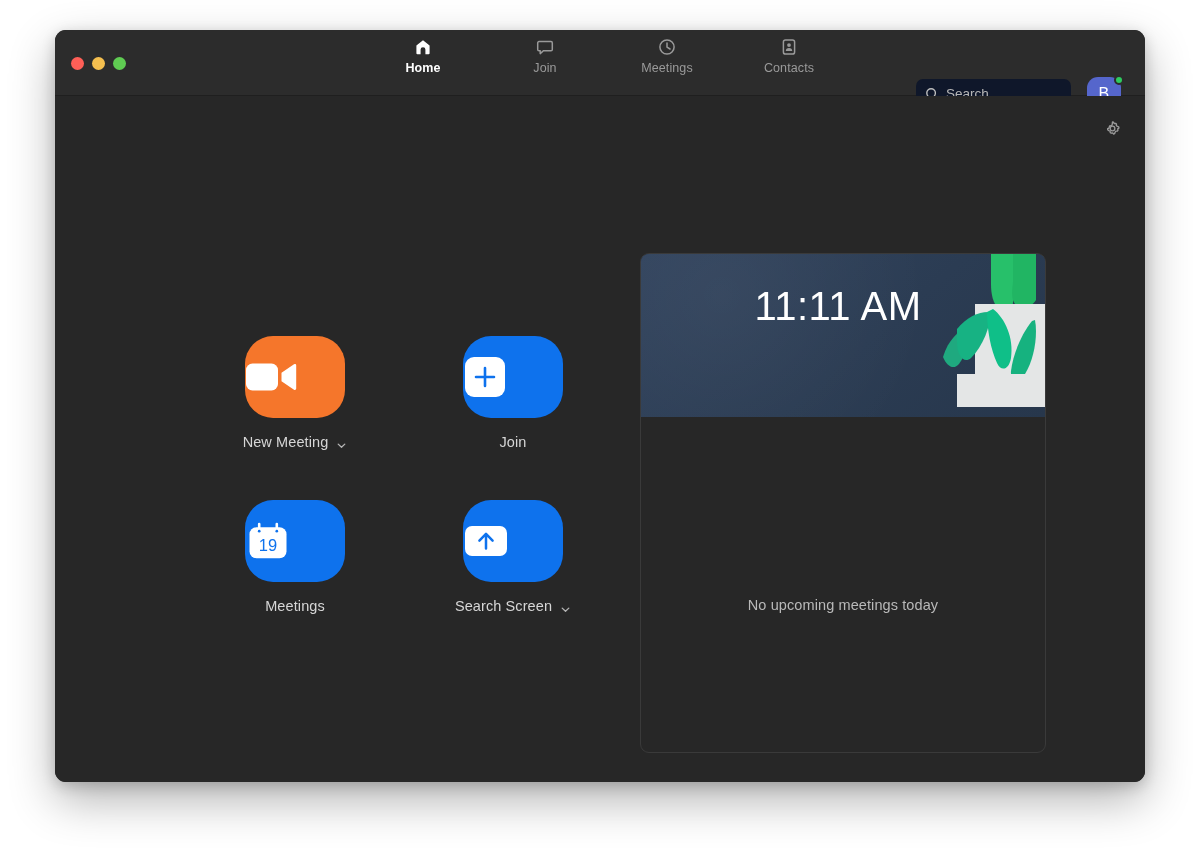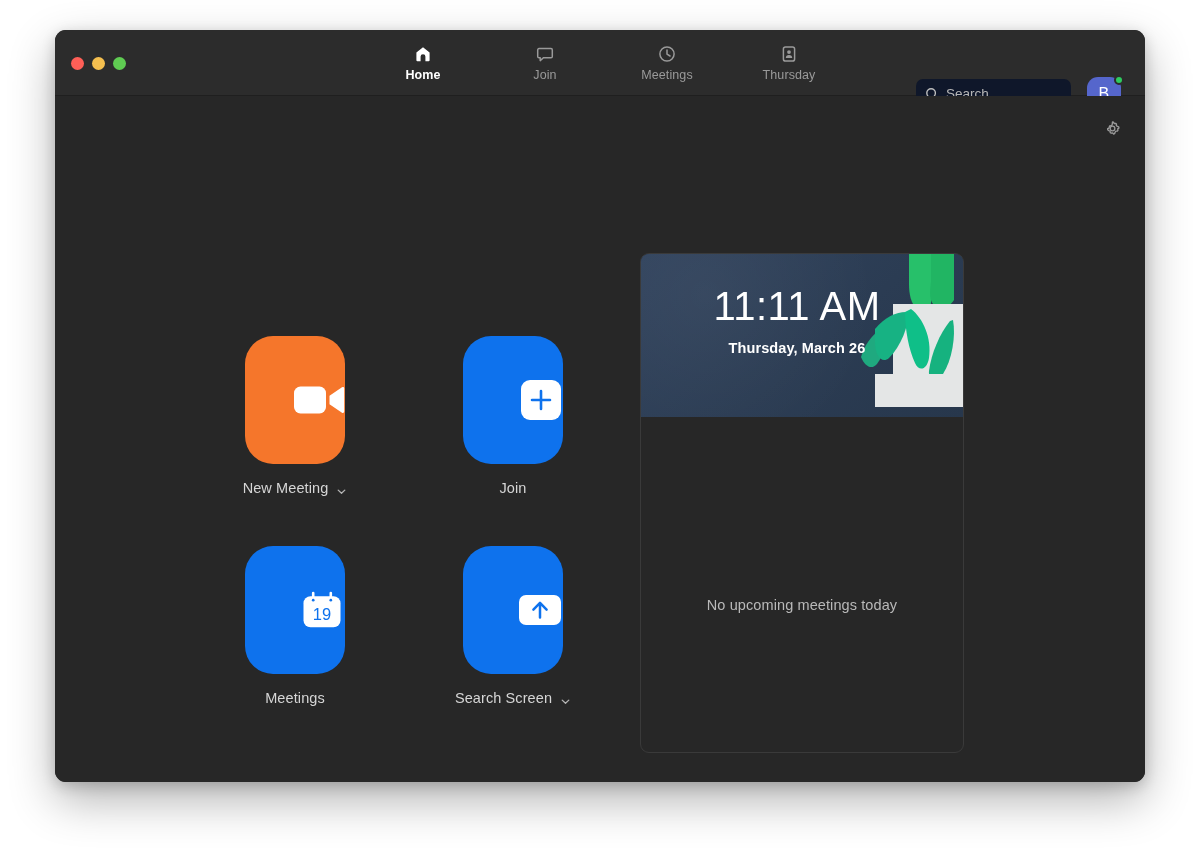--- a/index.html
+++ b/index.html
@@ -57,21 +57,20 @@
   .tl.green  { background: #5fcc52; }
 
   
   .nav-tabs {
     position: absolute;
     left: 12px; right: 0;
     top: 0;
     height: 66px;
     display: flex;
     justify-content: center;
-    align-items: center;
     gap: 40px;
   }
   .nav-tab {
     width: 82px;
     height: 52px;
     display: flex;
     flex-direction: column;
     align-items: center;
     justify-content: center;
     gap: 5px;
@@ -183,25 +182,25 @@
     row-gap: 40px;
     gap: 48px;
   }
   .action-item {
     display: flex;
     flex-direction: column;
     align-items: center;
   }
   .action-tile {
     width: 100px;
-    height: 128px;
+    height: 82px;
     border-radius: 28px;
     display: flex;
     align-items: center;
-    justify-content: flex-end;
+    justify-content: flex-start;
   }
   .tile-orange { background: #f5762b; }
   .tile-blue   { background: #0e72ed; }
   .action-tile svg { display: block; }
 
   .action-label-row {
     margin-top: 14px;
     display: flex;
     align-items: center;
     justify-content: center;
@@ -214,21 +213,21 @@
     line-height: 1;
     letter-spacing: 0.1px;
   }
   .chevron { width: 11px; height: 11px; display: block; }
 
   
   .meetings-panel {
     position: absolute;
     left: 585px;
     top: 157px;
-    width: 324px;
+    width: 406px;
     height: 500px;
     border: 1px solid #3a3a3a;
     border-radius: 9px;
     background: #272727;
     overflow: hidden;
   }
 
   .clock-card {
     position: relative;
     height: 163px;
@@ -339,21 +338,21 @@
       </div>
 
       <div class="nav-tab">
         <span class="nav-icon">
           <svg width="20" height="20" viewBox="0 0 20 20">
             <rect x="4.4" y="2.9" width="11.2" height="14.2" rx="2.1" fill="none" stroke="currentColor" stroke-width="1.5"></rect>
             <circle cx="10" cy="8.1" r="1.9" fill="currentColor"></circle>
             <path d="M6.8 14.1 a3.2 3.2 0 0 1 6.4 0 Z" fill="currentColor"></path>
           </svg>
         </span>
-        <span class="nav-label">Thursday</span>
+        <span class="nav-label">Contacts</span>
       </div>
 
     </nav>
 
     <div class="search-box">
       <span class="search-icon">
         <svg width="14" height="14" viewBox="0 0 14 14">
           <circle cx="6.1" cy="6.1" r="4.3" fill="none" stroke="#bdbdbd" stroke-width="1.4"></circle>
           <path d="M9.4 9.4 L12.4 12.4" stroke="#bdbdbd" stroke-width="1.4" stroke-linecap="round"></path>
         </svg>
@@ -468,21 +467,20 @@
             <path d="M22 75 C32 62 46 57 55 58 C56 72 48 92 36 104 C29 110 22 102 22 88 Z" fill="#17b283"></path>
             <path d="M52 58 C52 76 56 96 62 109 C66 118 74 116 76 104 C79 84 70 64 58 55 Z" fill="#0fbf88"></path>
             <path d="M97 67 C87 79 78 100 76 117 C75 127 84 129 90 120 C99 106 103 82 100 66 Z" fill="#16b27f"></path>
 
             <rect x="22" y="120" width="88" height="33" fill="#e4e6e6"></rect>
           </svg>
         </div>
 
         <div class="clock-text">
           <div class="clock-time">11:11 AM</div>
-          <div class="clock-date">Thursday, March 26</div>
         </div>
 
       </div>
 
       <div class="no-meetings">
         <span class="no-meetings-text">No upcoming meetings today</span>
       </div>
 
     </div>
 

